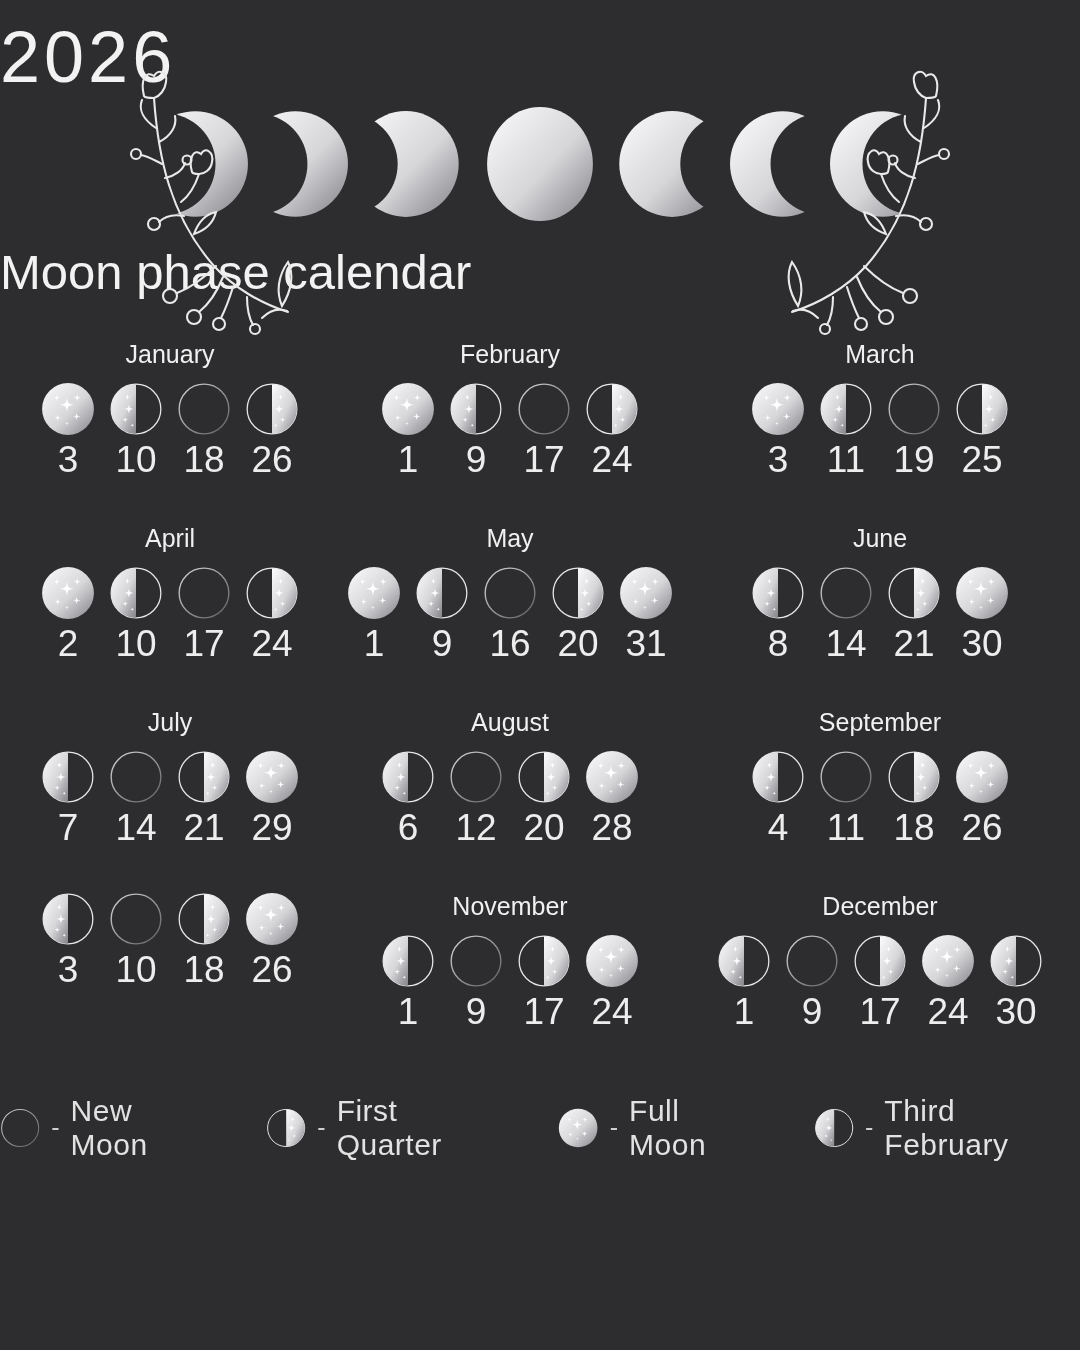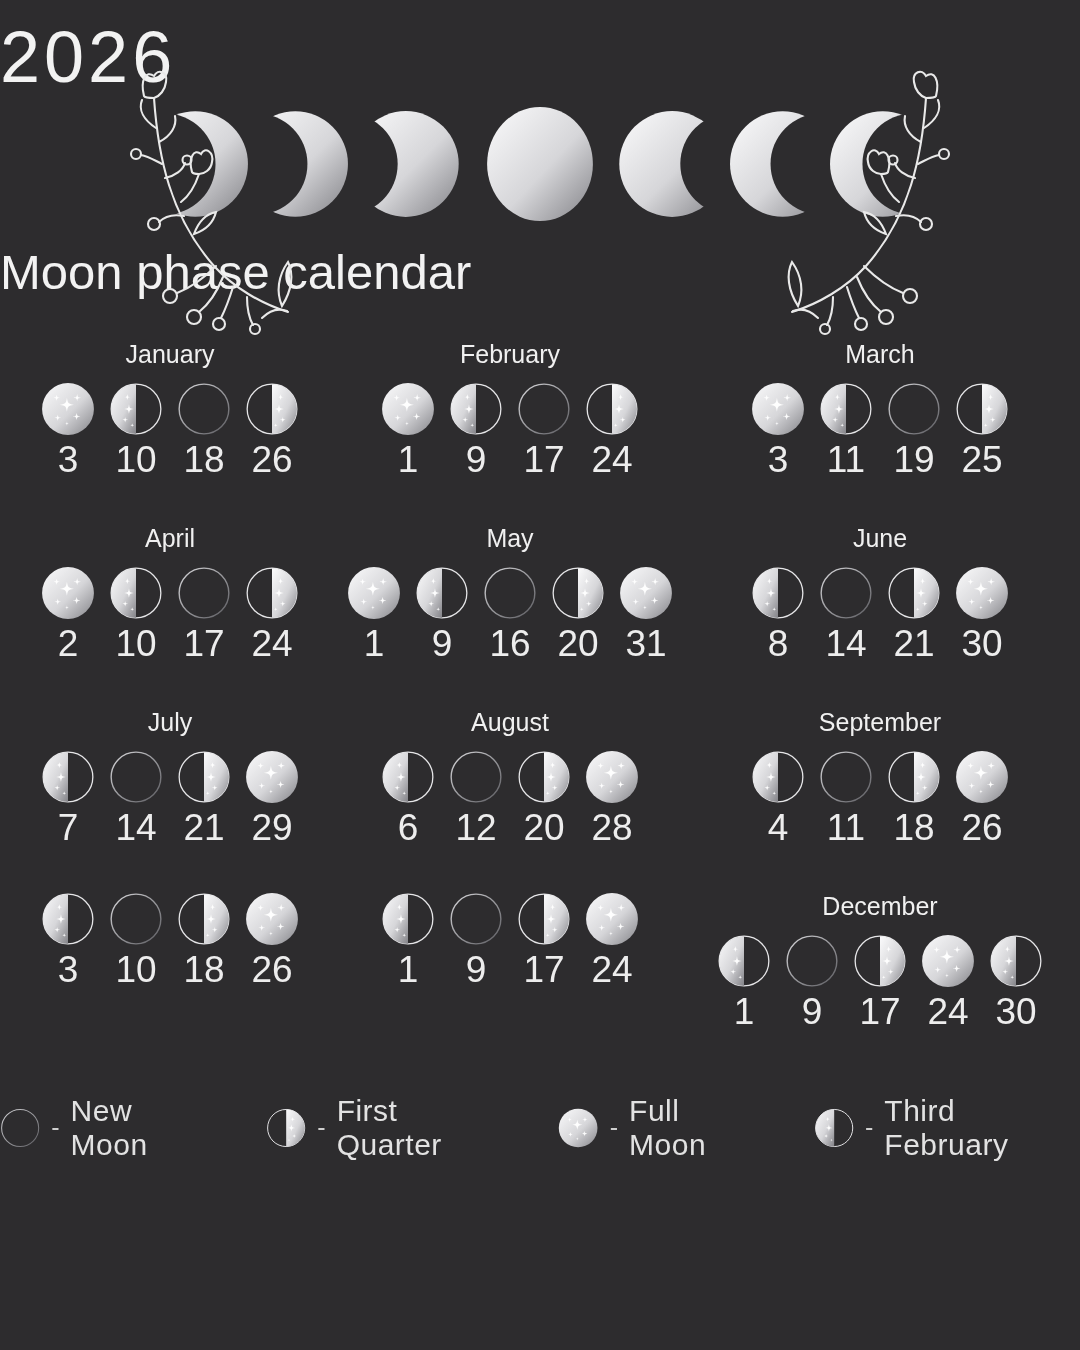--- a/index.html
+++ b/index.html
@@ -622,20 +622,21 @@
             <path d="M67,22 C68.1,27.9 68.1,27.9 74,29 C68.1,30.1 68.1,30.1 67,36 C65.9,30.1 65.9,30.1 60,29 C65.9,27.9 65.9,27.9 67,22 Z" fill="#ffffff" opacity="0.95"></path>
             <path d="M31,60 C32,65 32,65 37,66 C32,67 32,67 31,72 C30,67 30,67 25,66 C30,65 30,65 31,60 Z" fill="#ffffff" opacity="0.95"></path>
             <path d="M66,57 C67.1,62.9 67.1,62.9 73,64 C67.1,65.1 67.1,65.1 66,71 C64.9,65.1 64.9,65.1 59,64 C64.9,62.9 64.9,62.9 66,57 Z" fill="#ffffff" opacity="0.95"></path>
             <path d="M48,73 C48.6,76.4 48.6,76.4 52,77 C48.6,77.6 48.6,77.6 48,81 C47.4,77.6 47.4,77.6 44,77 C47.4,76.4 47.4,76.4 48,73 Z" fill="#ffffff" opacity="0.95"></path>
           </svg>
           <div class="phase-day">26</div>
         </div>
       </div>
     </div>
     <div class="month">
+      <div class="month-name">November</div>
       <div class="phase-row">
         <div class="phase-cell">
           <svg width="54" height="54" viewBox="0 0 100 100">
             <circle cx="50" cy="50" r="46" fill="none" stroke="#e6e6e8" stroke-width="2.4"></circle>
             <path d="M50,4 A46,46 0 1 0 50,96 Z" fill="url(#gradMoon)"></path>
             <path d="M34,22 C35,27 35,27 40,28 C35,29 35,29 34,34 C33,29 33,29 28,28 C33,27 33,27 34,22 Z" fill="#ffffff" opacity="0.95"></path>
             <path d="M37,41 C38.4,48.6 38.4,48.6 46,50 C38.4,51.4 38.4,51.4 37,59 C35.6,51.4 35.6,51.4 28,50 C35.6,48.6 35.6,48.6 37,41 Z" fill="#ffffff" opacity="0.95"></path>
             <path d="M30,65 C30.8,69.2 30.8,69.2 35,70 C30.8,70.8 30.8,70.8 30,75 C29.2,70.8 29.2,70.8 25,70 C29.2,69.2 29.2,69.2 30,65 Z" fill="#ffffff" opacity="0.95"></path>
             <path d="M43,76.5 C43.6,79.4 43.6,79.4 46.5,80 C43.6,80.6 43.6,80.6 43,83.5 C42.4,80.6 42.4,80.6 39.5,80 C42.4,79.4 42.4,79.4 43,76.5 Z" fill="#ffffff" opacity="0.95"></path>
           </svg>

